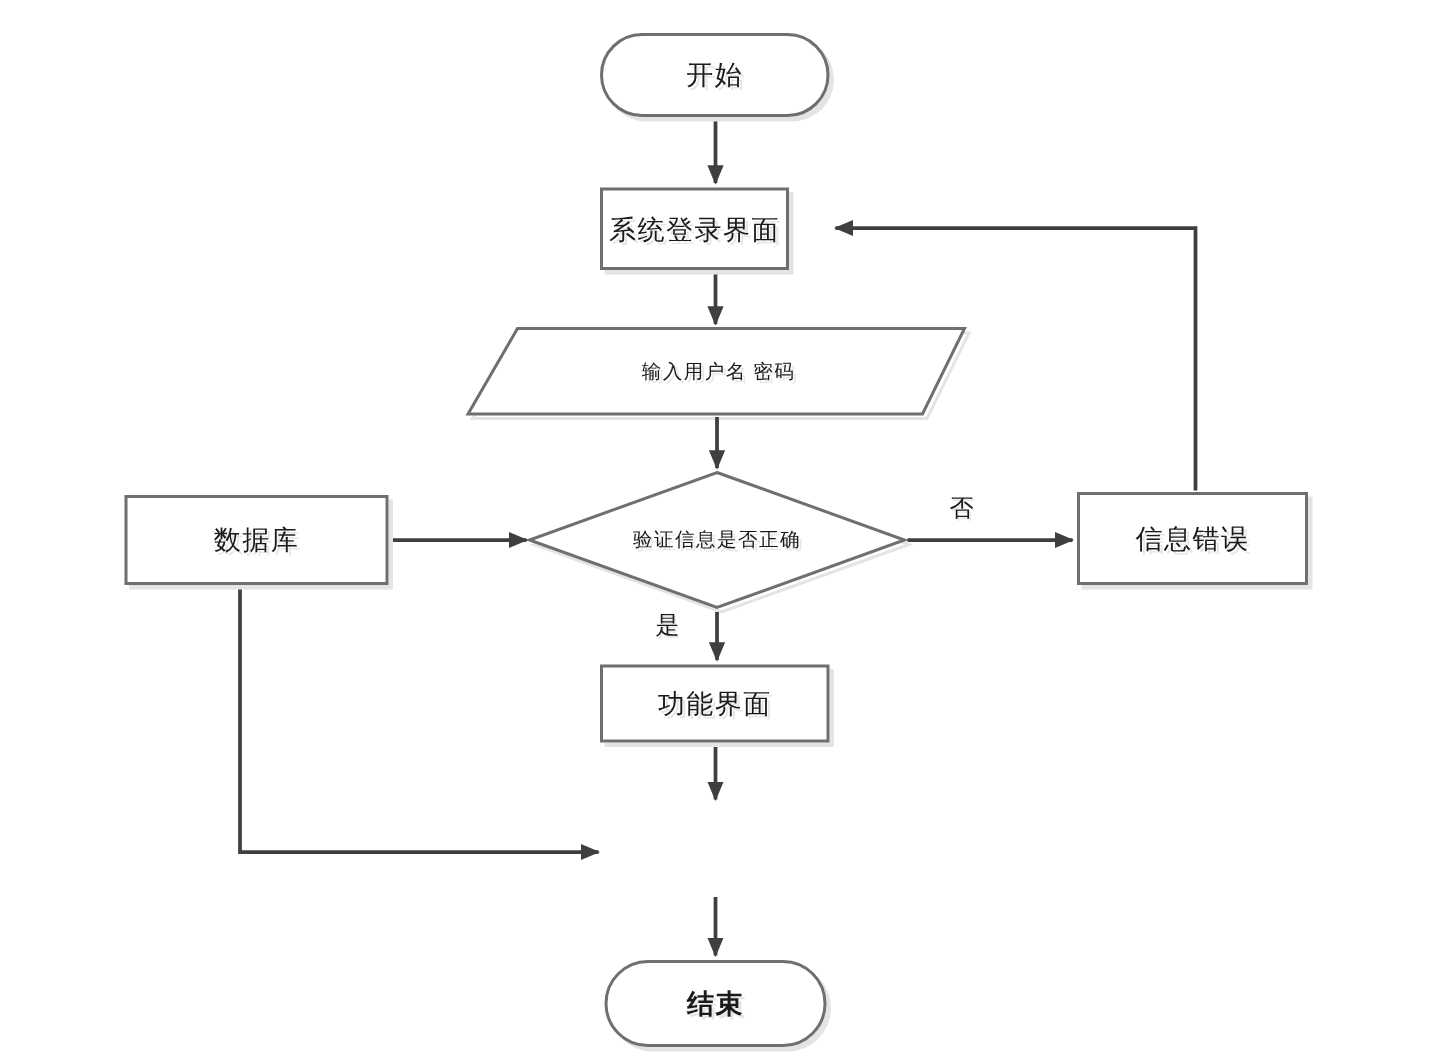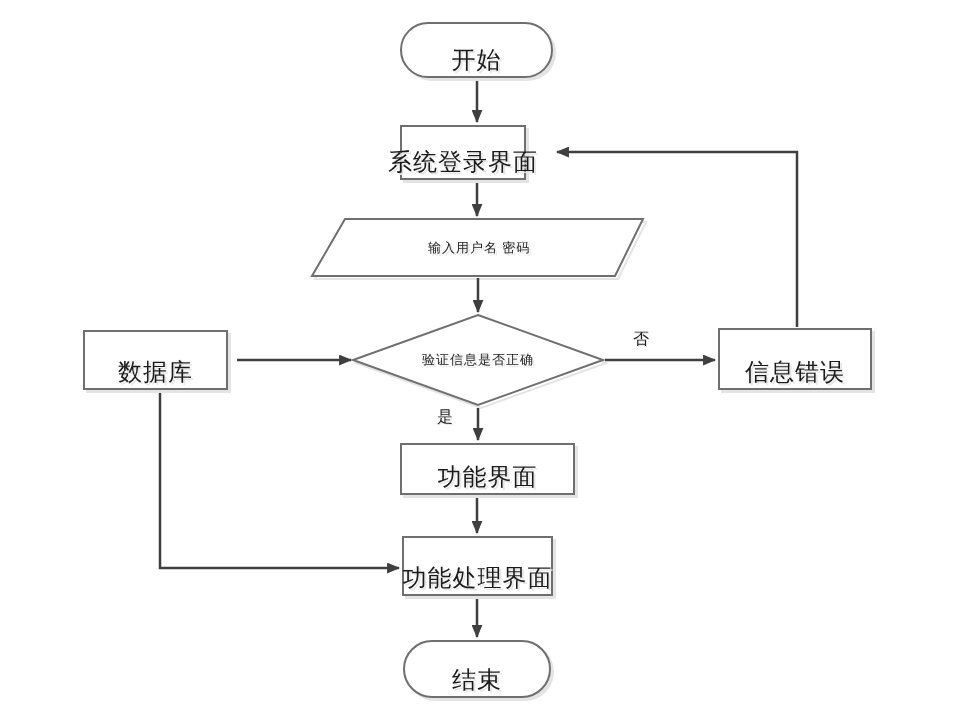--- a/index.html
+++ b/index.html
@@ -23,36 +23,36 @@
     width: 967px;
     height: 708px;
   }
   .shape {
     position: absolute;
     box-sizing: border-box;
     background: #ffffff;
     border: 2px solid #6f6f6f;
     box-shadow: 3px 3px 0 #e4e4e4;
     display: flex;
-    align-items: flex-end;
+    align-items: center;
     justify-content: center;
-    font-size: 24px;
+    font-size: 18px;
     letter-spacing: 1px;
     text-shadow: 2px 2px 0 #e6e6e6;
     white-space: nowrap;
   }
   .stadium { border-radius: 29px; }
 
   .node-start       { left: 400px; top: 22px;  width: 153px; height: 56px; }
   .node-login       { left: 400px; top: 125px; width: 126px; height: 55px; }
-  .node-database    { left: 83px;  top: 330px; width: 145px; height: 60px; }
+  .node-database    { left: 83px;  top: 330px; width: 176px; height: 60px; }
   .node-error       { left: 718px; top: 328px; width: 154px; height: 62px; }
-  .node-function    { left: 400px; top: 443px; width: 175px; height: 52px; }
+  .node-function    { left: 400px; top: 443px; width: 153px; height: 52px; }
   .node-processing  { left: 402px; top: 536px; width: 151px; height: 60px; }
-  .node-end         { left: 403px; top: 640px; width: 148px; height: 58px; }
+  .node-end         { left: 403px; top: 640px; width: 148px; height: 58px; font-weight: bold; }
 
   .float-label {
     position: absolute;
     display: flex;
     align-items: center;
     justify-content: center;
     font-size: 13px;
     letter-spacing: 1px;
     text-shadow: 2px 2px 0 #e6e6e6;
     white-space: nowrap;
@@ -112,23 +112,20 @@
   </div>
 
   <div class="shape node-error">
     <span>信息错误</span>
   </div>
 
   <div class="shape node-function">
     <span>功能界面</span>
   </div>
 
-  <div class="shape node-processing">
-    <span>功能处理界面</span>
-  </div>
 
   <div class="shape stadium node-end">
     <span>结束</span>
   </div>
 
   <div class="float-label lbl-input">输入用户名 密码</div>
   <div class="float-label lbl-verify">验证信息是否正确</div>
 
   <div class="edge-label lbl-no">否</div>
   <div class="edge-label lbl-yes">是</div>

